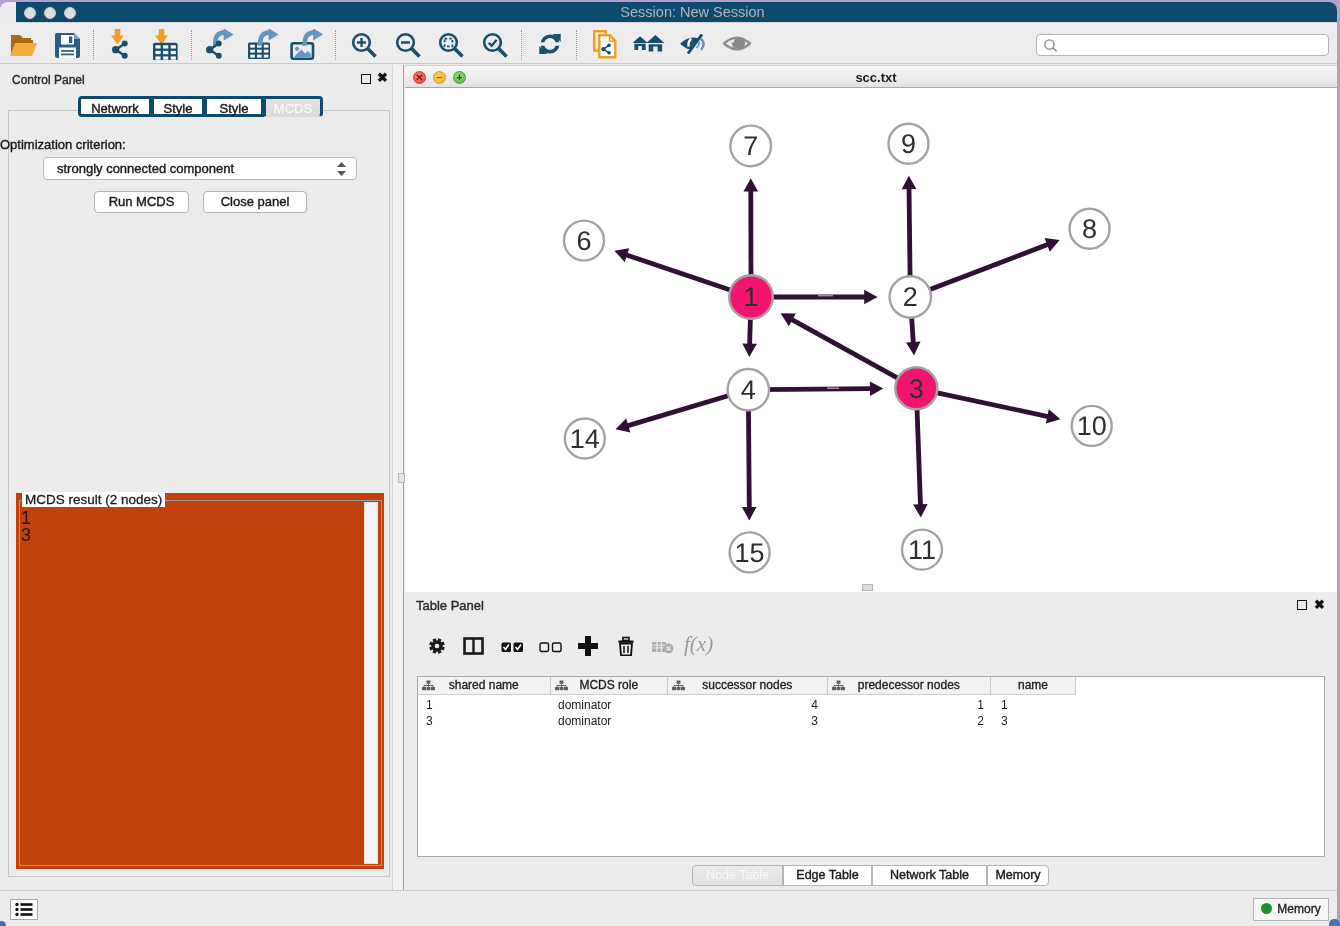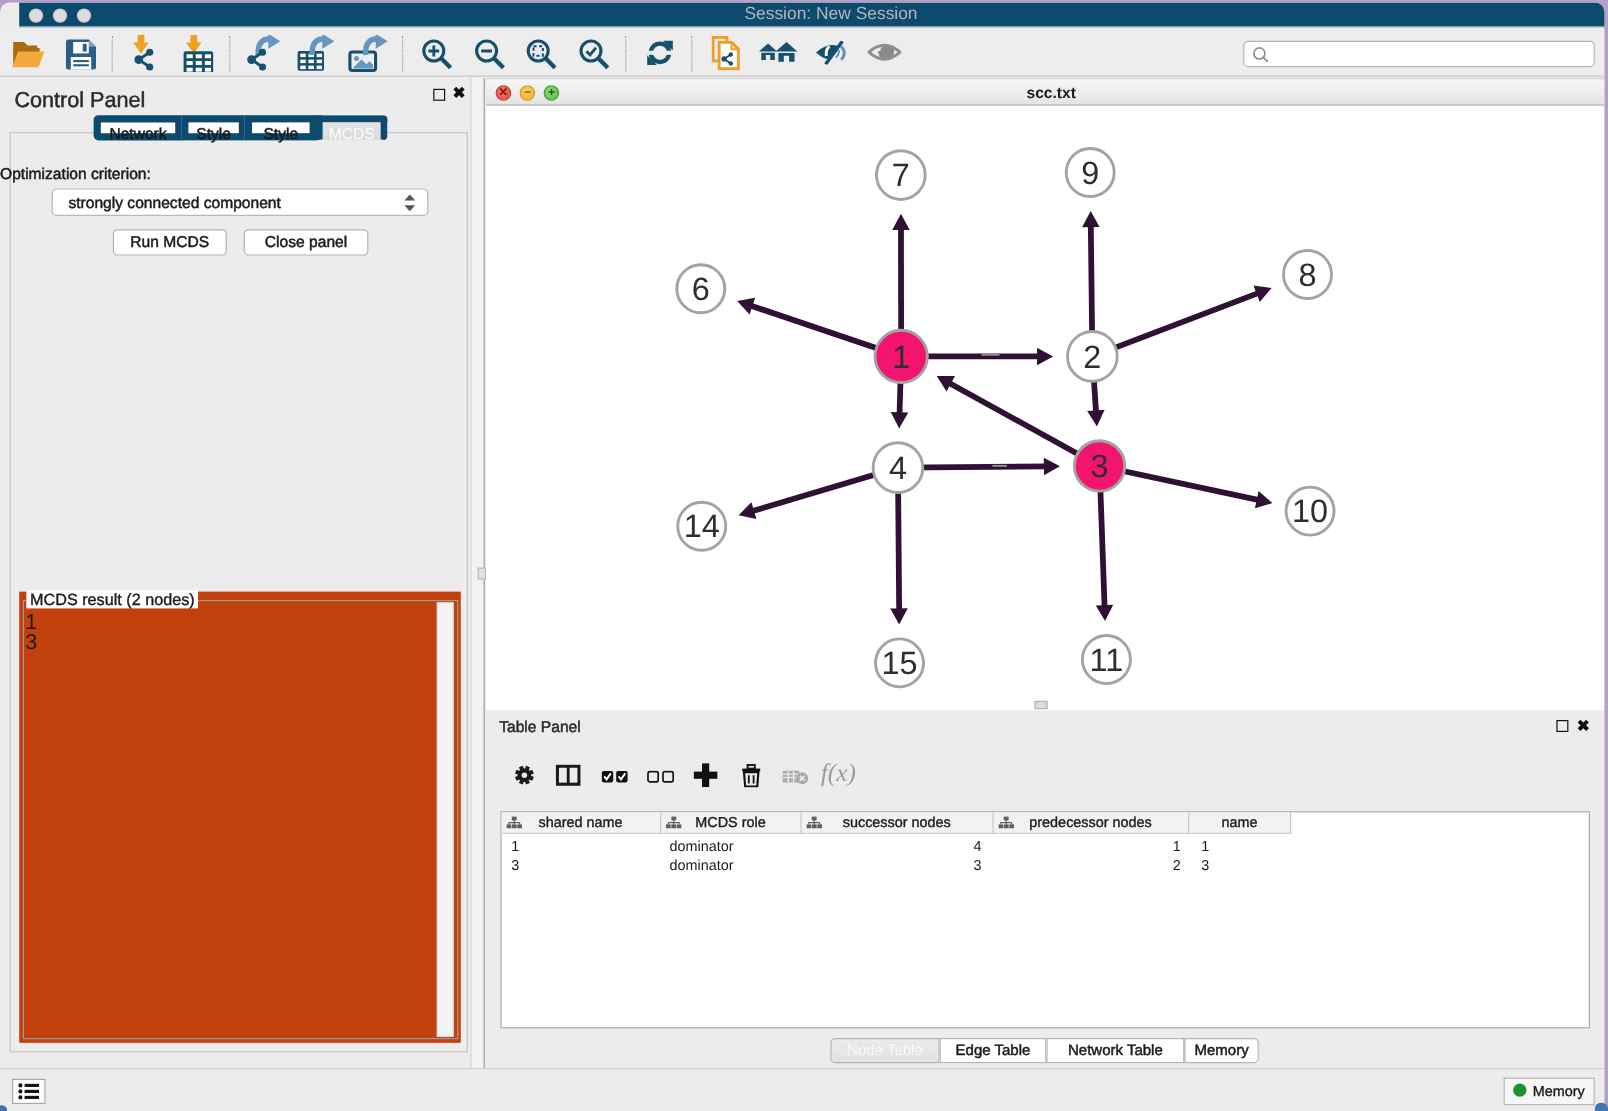--- a/index.html
+++ b/index.html
@@ -5,25 +5,25 @@
 svg text{text-rendering:geometricPrecision}
 #win{position:absolute;left:0;top:2px;width:1337px;height:924px;background:#ececec;border-radius:8px 8px 0 0;overflow:hidden}
 #titlebar{position:absolute;left:16px;top:0;width:100%;height:21px;background:#0c4a6e;border-bottom:1px solid #d9d8d9}
 .tl{position:absolute;top:5px;width:12px;height:12px;border-radius:50%;background:#dfdddf;border:1px solid #c8c6c8}
 #title{position:absolute;left:8px;top:2px;width:100%;text-align:center;font-size:14.5px;color:#b7b5b7}
 #toolbar{position:absolute;left:0;top:21px;width:100%;height:41px;background:#eeedee;border-bottom:1px solid #c9c9c9}
 .sep{position:absolute;top:7px;height:30px;width:0;border-left:1px dotted #9a9a9a}
 .ticon{position:absolute;top:0;left:0}
 
 #cp{position:absolute;left:0;top:63px;width:392px;height:826px;background:#ececec}
-#cphead{position:absolute;left:12px;top:8px;font-size:18px;color:#2a2a2a;-webkit-text-stroke:0.4px #2a2a2a}
+#cphead{position:absolute;left:12px;top:8px;font-size:12px;color:#2a2a2a;-webkit-text-stroke:0.4px #2a2a2a}
 .maxbox{position:absolute;width:10px;height:10px;border:1.6px solid #111}
 .xicon{position:absolute;font-size:13px;color:#111;font-weight:bold}
 #cppanel{position:absolute;left:8px;top:45px;width:382px;height:767px;background:#ececec;border:1px solid #c6c6c6}
-.tab{position:absolute;top:31px;height:21px;background:#fff;border:6px solid #0c4a6e;font-size:13px;color:#1a1a1a;text-align:center;line-height:19px;-webkit-text-stroke:0.4px currentColor}
+.tab{position:absolute;top:31px;height:21px;background:#fff;border:3px solid #0c4a6e;font-size:13px;color:#1a1a1a;text-align:center;line-height:19px;-webkit-text-stroke:0.4px currentColor}
 #optlabel{position:absolute;left:0;top:72px;width:100%;text-align:left;font-size:13px;color:#1a1a1a;-webkit-text-stroke:0.4px #1a1a1a}
 #combo{position:absolute;left:43px;top:92px;width:314px;height:23px;background:#fff;border:1px solid #b9b9b9;border-radius:4px;font-size:13px;color:#1a1a1a;line-height:21px;padding-left:13px;-webkit-text-stroke:0.4px #1a1a1a}
 .btn{position:absolute;top:126px;height:22px;background:#fff;border:1px solid #b3b3b3;border-radius:4px;font-size:13px;color:#1a1a1a;text-align:center;line-height:20px;-webkit-text-stroke:0.4px #1a1a1a}
 #mcdsbox{position:absolute;left:16px;top:428px;width:368px;height:376px;background:#c2410c}
 #mcdslabel{position:absolute;left:6px;top:-1px;background:#fff;padding:0 3px;font-size:13.5px;color:#1a1a1a;-webkit-text-stroke:0.3px #1a1a1a}
 #mcdsline1{position:absolute;left:3px;top:7px;right:2px;bottom:3px;border:1px solid #9b9b9b}
 #mcdsitems{position:absolute;left:5px;top:17px;font-size:18px;color:#1a1a1a;line-height:17.2px}
 #mcdsscroll{position:absolute;right:6px;top:9px;width:14px;bottom:5px;background:#f4f4f4;border:1px solid #e2e2e2}
 
 #vsplit{position:absolute;left:392px;top:63px;width:12px;height:826px;background:#f2f2f2;border-left:1px solid #d6d6d6;border-right:1px solid #9f9f9f}

